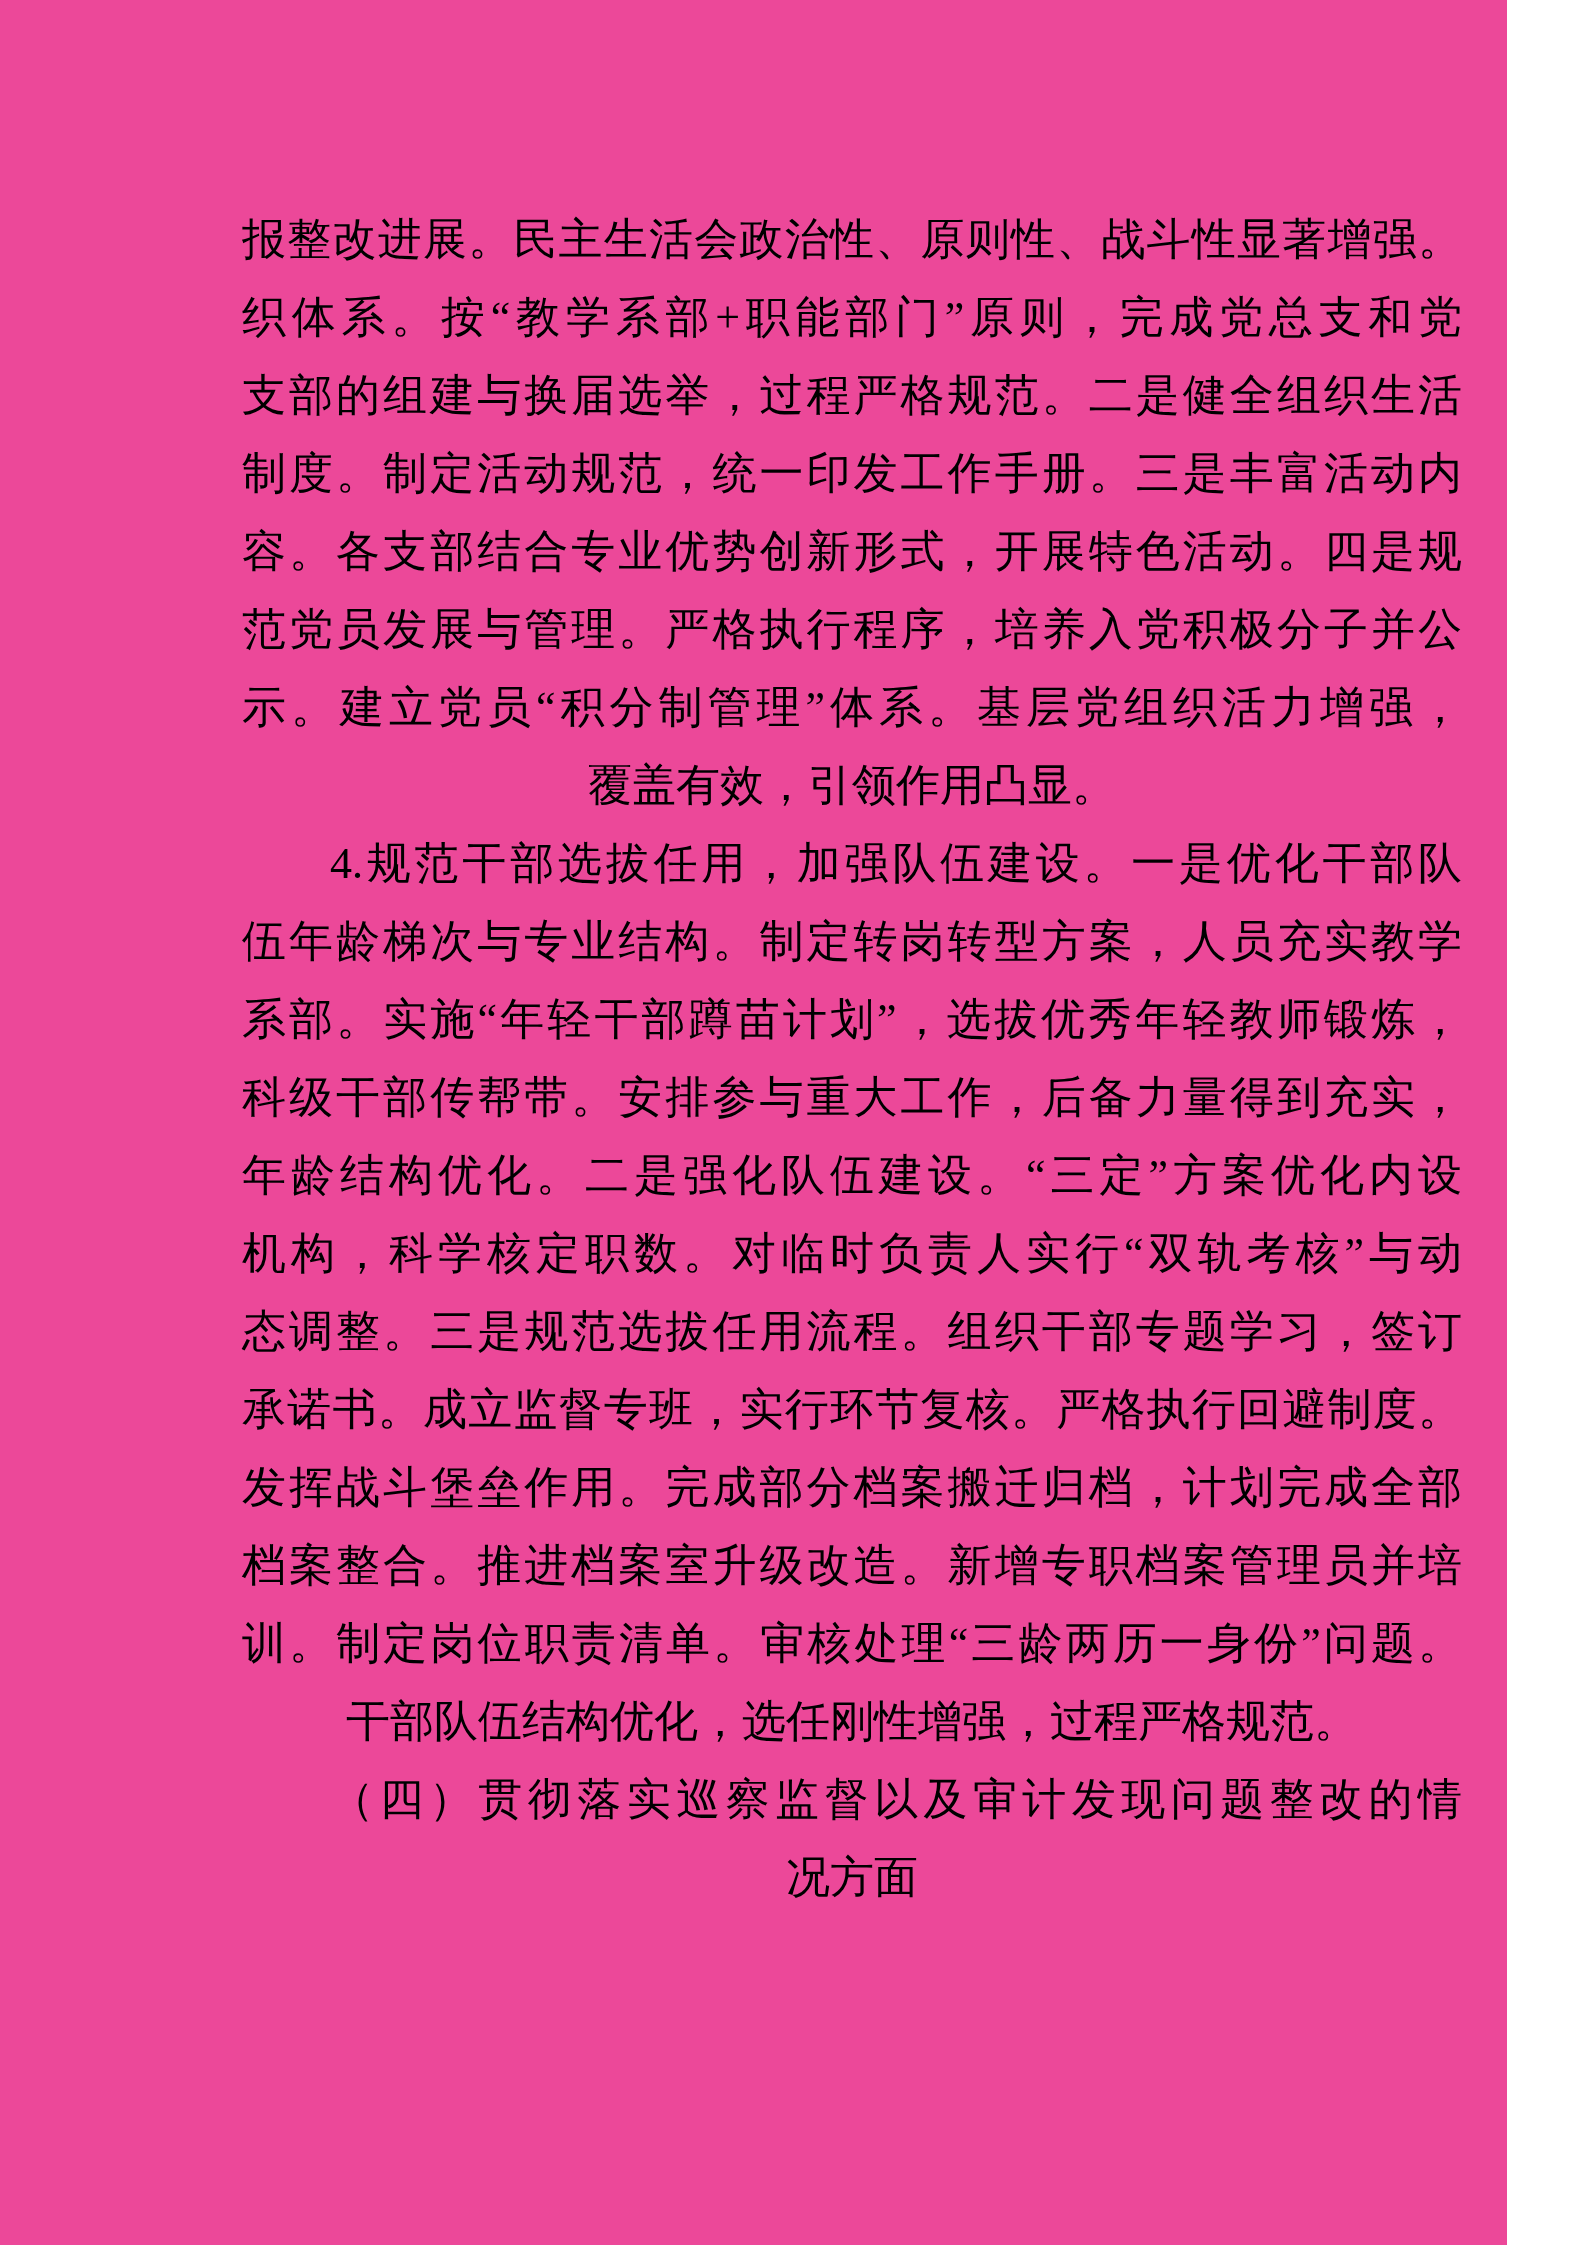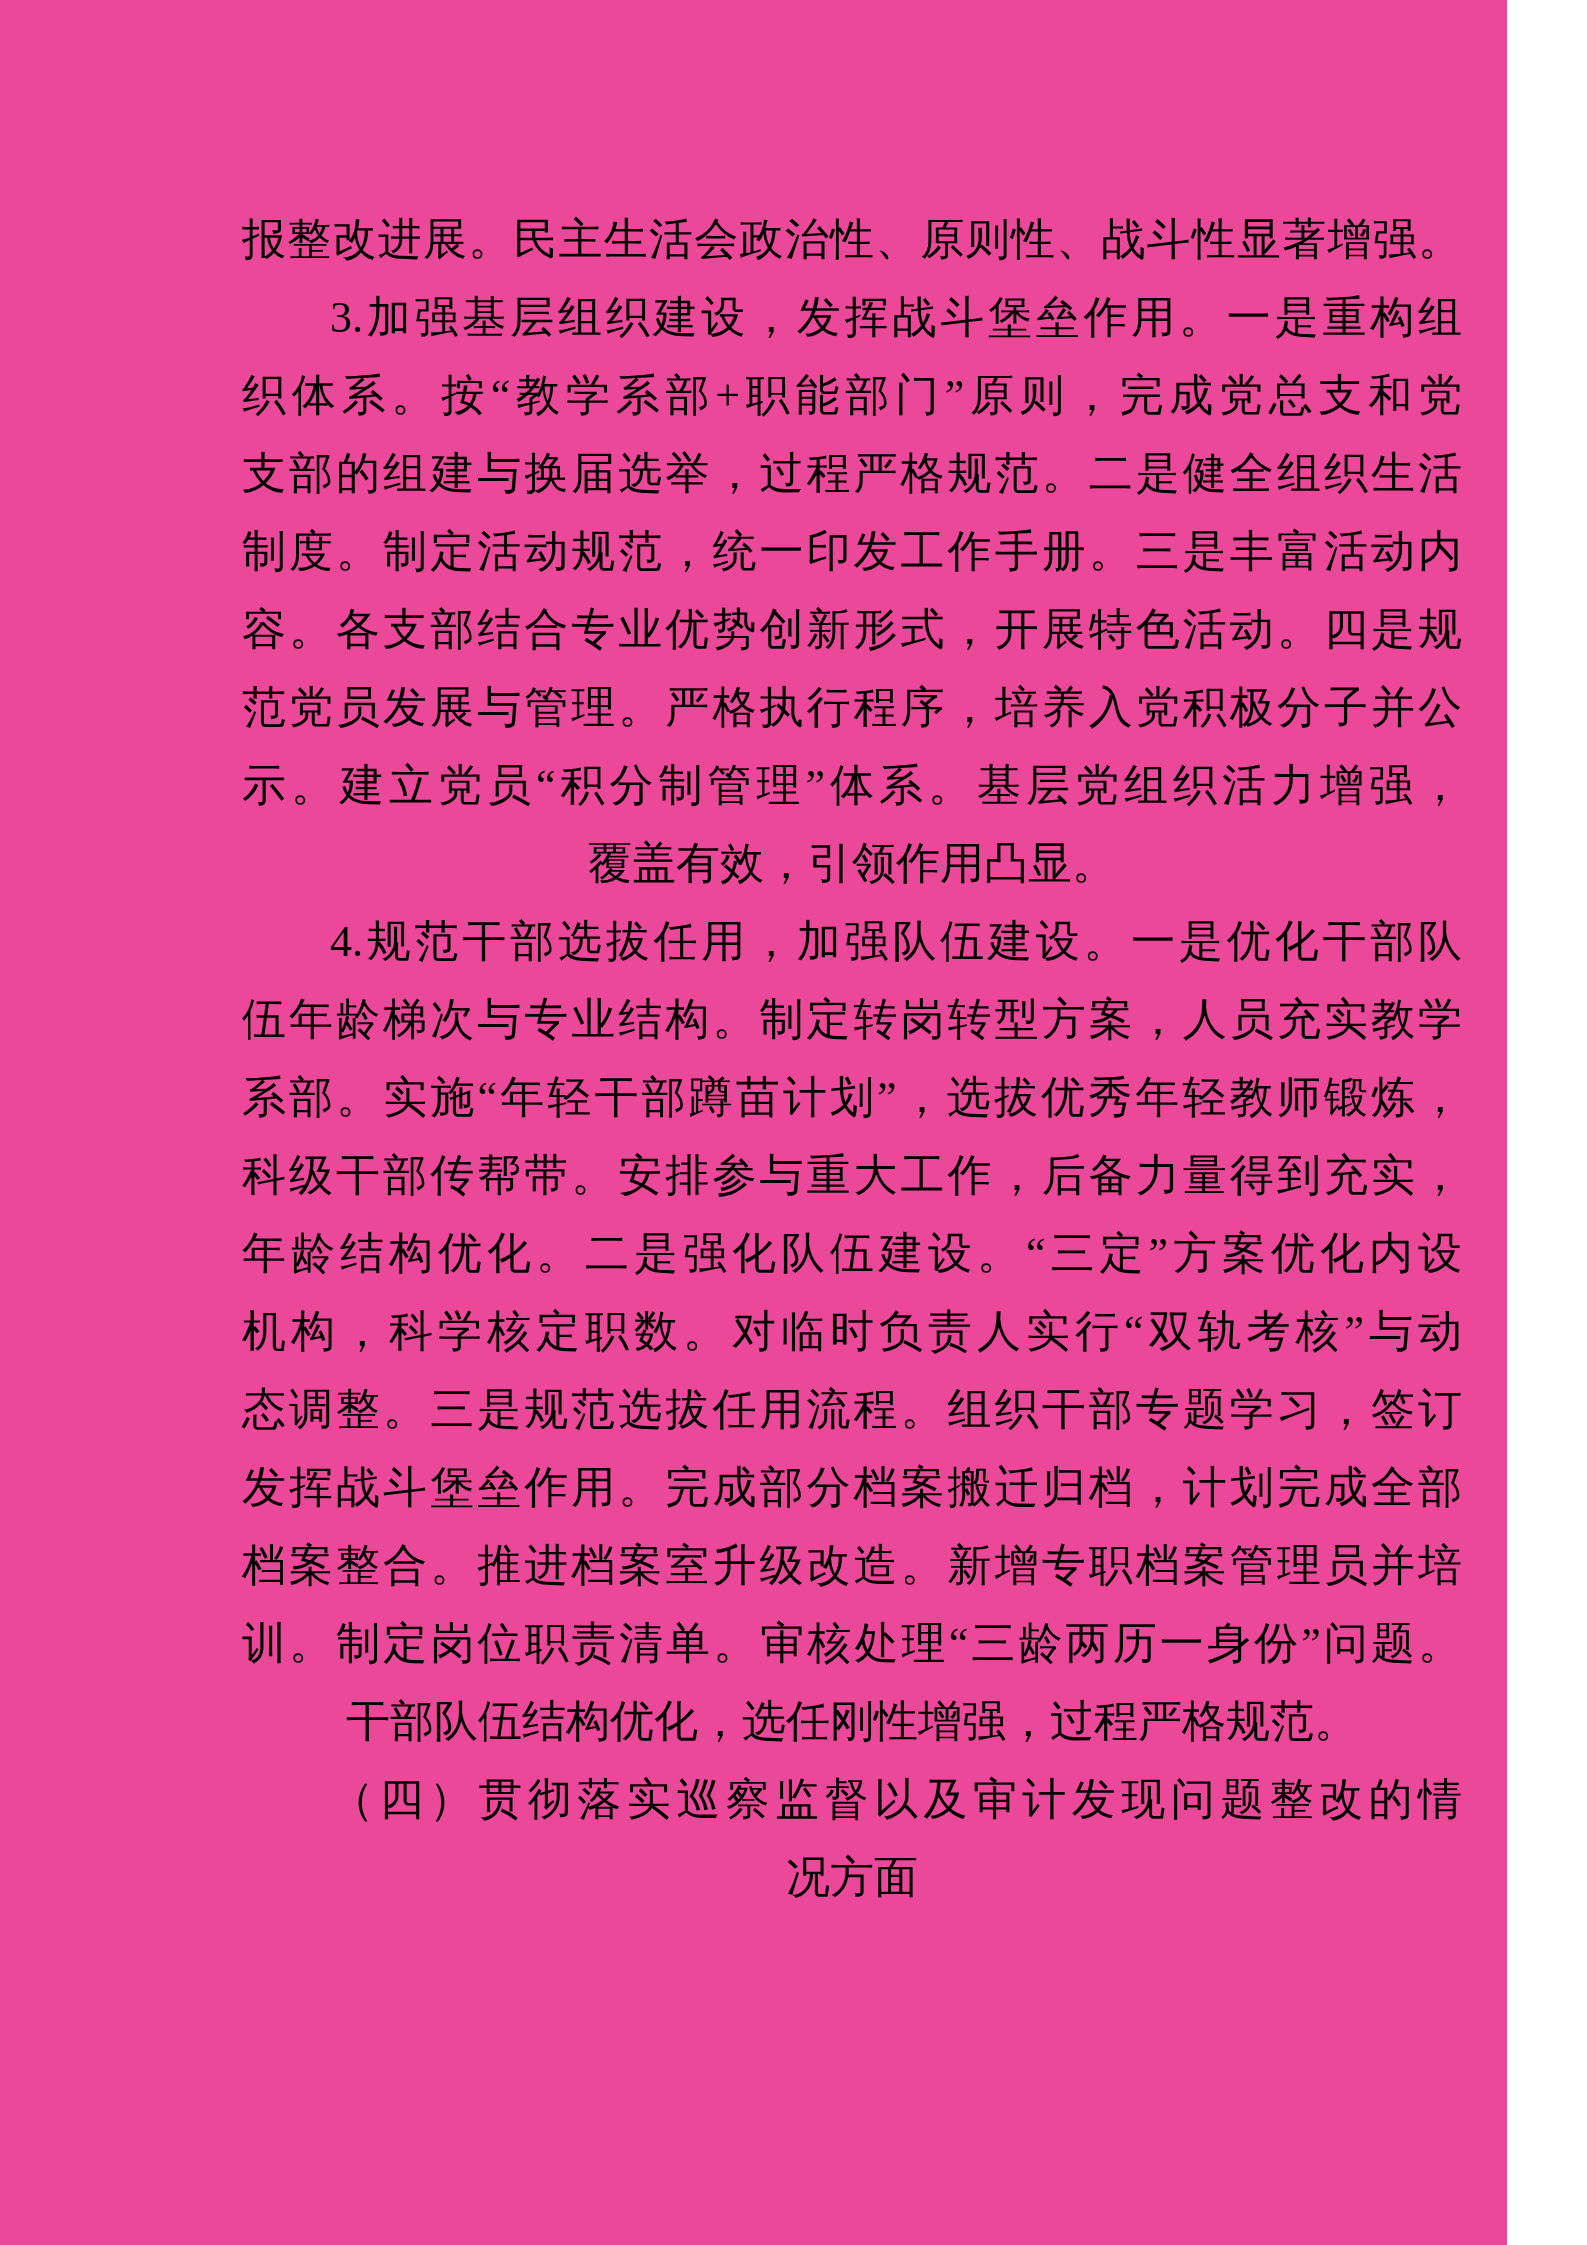--- a/index.html
+++ b/index.html
@@ -41,38 +41,38 @@
 <body>
 
 <div class="page">
   <div class="textblock">
 
     <div class="para">
       <div class="line fill">报整改进展。民主生活会政治性、原则性、战斗性显著增强。</div>
     </div>
 
     <div class="para">
-      <div class="line fill indent">3.加强基层组织建设，发挥战斗堡垒作用。一是重构组</div>
       <div class="line fill">织体系。按“教学系部+职能部门”原则，完成党总支和党</div>
       <div class="line fill">支部的组建与换届选举，过程严格规范。二是健全组织生活</div>
       <div class="line fill">制度。制定活动规范，统一印发工作手册。三是丰富活动内</div>
       <div class="line fill">容。各支部结合专业优势创新形式，开展特色活动。四是规</div>
       <div class="line fill">范党员发展与管理。严格执行程序，培养入党积极分子并公</div>
       <div class="line fill">示。建立党员“积分制管理”体系。基层党组织活力增强，</div>
       <div class="line">覆盖有效，引领作用凸显。</div>
     </div>
 
     <div class="para">
       <div class="line fill indent">4.规范干部选拔任用，加强队伍建设。一是优化干部队</div>
       <div class="line fill">伍年龄梯次与专业结构。制定转岗转型方案，人员充实教学</div>
       <div class="line fill">系部。实施“年轻干部蹲苗计划”，选拔优秀年轻教师锻炼，</div>
       <div class="line fill">科级干部传帮带。安排参与重大工作，后备力量得到充实，</div>
       <div class="line fill">年龄结构优化。二是强化队伍建设。“三定”方案优化内设</div>
       <div class="line fill">机构，科学核定职数。对临时负责人实行“双轨考核”与动</div>
       <div class="line fill">态调整。三是规范选拔任用流程。组织干部专题学习，签订</div>
+      <div class="line fill">承诺书。成立监督专班，实行环节复核。严格执行回避制度。</div>
       <div class="line fill">发挥战斗堡垒作用。完成部分档案搬迁归档，计划完成全部</div>
       <div class="line fill">档案整合。推进档案室升级改造。新增专职档案管理员并培</div>
       <div class="line fill">训。制定岗位职责清单。审核处理“三龄两历一身份”问题。</div>
       <div class="line">干部队伍结构优化，选任刚性增强，过程严格规范。</div>
     </div>
 
     <div class="para">
       <div class="line fill indent bold">（四）贯彻落实巡察监督以及审计发现问题整改的情</div>
       <div class="line bold">况方面</div>
     </div>

